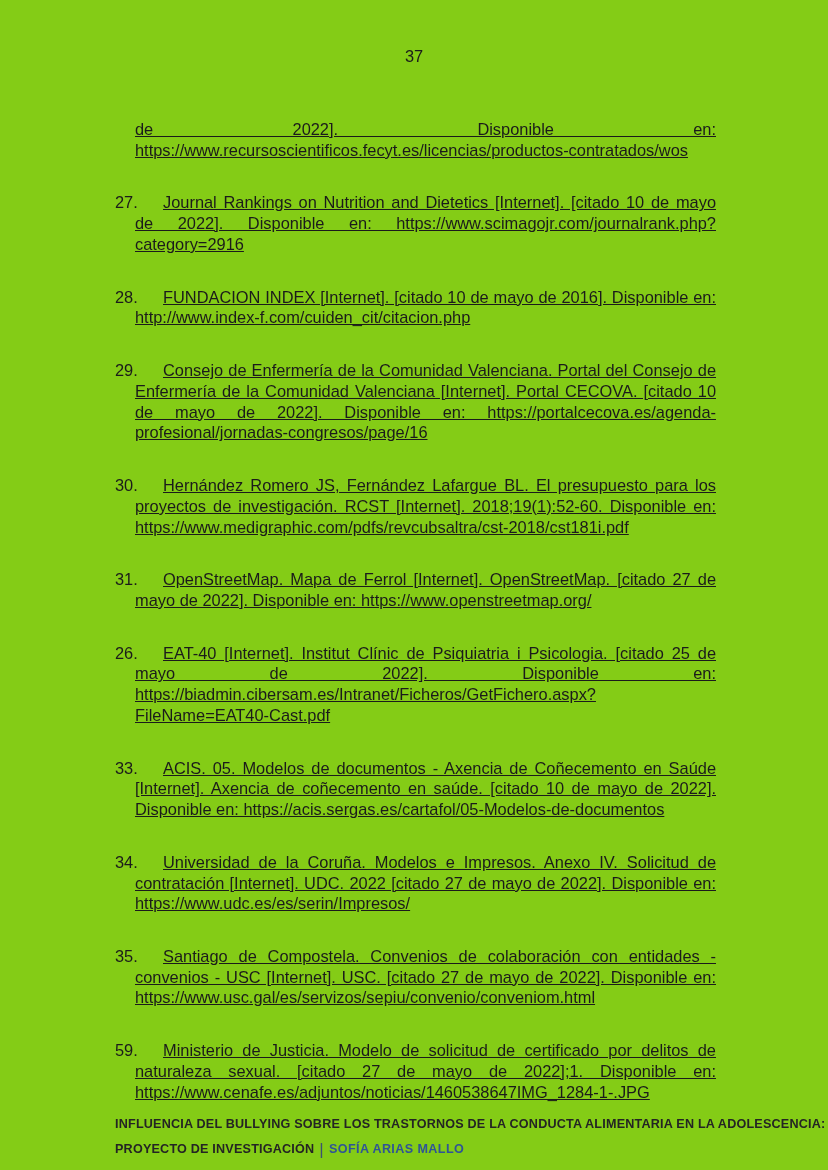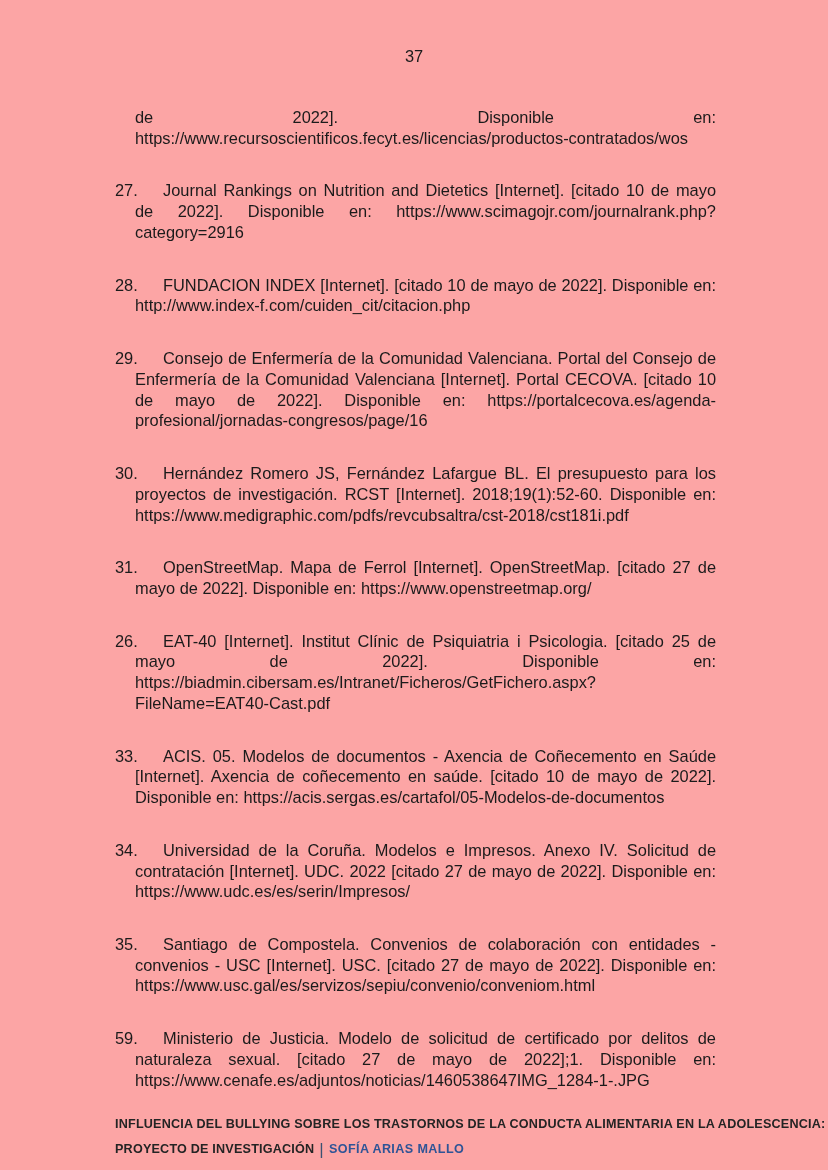--- a/index.html
+++ b/index.html
@@ -6,38 +6,39 @@
   html, body { width: 828px; height: 1170px; }
   body {
     background: #ffffff;
     font-family: "Liberation Sans", "DejaVu Sans", sans-serif;
     color: #1b1b1b;
   }
   .page {
     position: relative;
     width: 828px;
     height: 1170px;
-    background: #fca5a5;
+    background: #84cc16;
     overflow: hidden;
   }
   .pagenum {
     position: absolute;
     top: 46px;
     left: 0;
     width: 100%;
     text-align: center;
     font-size: 16.4px;
     line-height: 20.8px;
     color: #1b1b1b;
   }
   .refs {
     position: absolute;
-    top: 107px;
+    top: 119px;
     left: 115px;
     width: 601px;
+    text-decoration: underline;
   }
   .ref {
     font-size: 16.4px;
     line-height: 20.8px;
     text-align: justify;
     padding-left: 20px;
     text-indent: -20px;
     margin-bottom: 12.8px;
     overflow-wrap: break-word;
     color: #1b1b1b;
@@ -82,21 +83,21 @@
 <main class="page">
 
   <div class="pagenum">37</div>
 
   <section class="refs" id="refs">
     <div class="ref cont">
       <span class="ref-text">de 2022]. Disponible en: https://www.recursoscientificos.fecyt.es/licencias/productos-contratados/wos</span>
     </div>
 
   <div class="ref"><span class="ref-num">27.</span><span class="ref-text">Journal Rankings on Nutrition and Dietetics [Internet]. [citado 10 de mayo de 2022]. Disponible en: https://www.scimagojr.com/journalrank.php?category=2916</span></div>
-      <div class="ref"><span class="ref-num">28.</span><span class="ref-text">FUNDACION INDEX [Internet]. [citado 10 de mayo de 2022]. Disponible en: http://www.index-f.com/cuiden_cit/citacion.php</span></div>
+      <div class="ref"><span class="ref-num">28.</span><span class="ref-text">FUNDACION INDEX [Internet]. [citado 10 de mayo de 2016]. Disponible en: http://www.index-f.com/cuiden_cit/citacion.php</span></div>
       <div class="ref"><span class="ref-num">29.</span><span class="ref-text">Consejo de Enfermería de la Comunidad Valenciana. Portal del Consejo de Enfermería de la Comunidad Valenciana [Internet]. Portal CECOVA. [citado 10 de mayo de 2022]. Disponible en: https://portalcecova.es/agenda-profesional/jornadas-congresos/page/16</span></div>
       <div class="ref"><span class="ref-num">30.</span><span class="ref-text">Hernández Romero JS, Fernández Lafargue BL. El presupuesto para los proyectos de investigación. RCST [Internet]. 2018;19(1):52-60. Disponible en: https://www.medigraphic.com/pdfs/revcubsaltra/cst-2018/cst181i.pdf</span></div>
       <div class="ref"><span class="ref-num">31.</span><span class="ref-text">OpenStreetMap. Mapa de Ferrol [Internet]. OpenStreetMap. [citado 27 de mayo de 2022]. Disponible en: https://www.openstreetmap.org/</span></div>
       <div class="ref"><span class="ref-num">26.</span><span class="ref-text">EAT-40 [Internet]. Institut Clínic de Psiquiatria i Psicologia. [citado 25 de mayo de 2022]. Disponible en: https://biadmin.cibersam.es/Intranet/Ficheros/GetFichero.aspx?FileName=EAT40-Cast.pdf</span></div>
       <div class="ref"><span class="ref-num">33.</span><span class="ref-text">ACIS. 05. Modelos de documentos - Axencia de Coñecemento en Saúde [Internet]. Axencia de coñecemento en saúde. [citado 10 de mayo de 2022]. Disponible en: https://acis.sergas.es/cartafol/05-Modelos-de-documentos</span></div>
       <div class="ref"><span class="ref-num">34.</span><span class="ref-text">Universidad de la Coruña. Modelos e Impresos. Anexo IV. Solicitud de contratación [Internet]. UDC. 2022 [citado 27 de mayo de 2022]. Disponible en: https://www.udc.es/es/serin/Impresos/</span></div>
       <div class="ref"><span class="ref-num">35.</span><span class="ref-text">Santiago de Compostela. Convenios de colaboración con entidades - convenios - USC [Internet]. USC. [citado 27 de mayo de 2022]. Disponible en: https://www.usc.gal/es/servizos/sepiu/convenio/conveniom.html</span></div>
       <div class="ref"><span class="ref-num">59.</span><span class="ref-text">Ministerio de Justicia. Modelo de solicitud de certificado por delitos de naturaleza sexual. [citado 27 de mayo de 2022];1. Disponible en: https://www.cenafe.es/adjuntos/noticias/1460538647IMG_1284-1-.JPG</span></div>
     </section>
 

